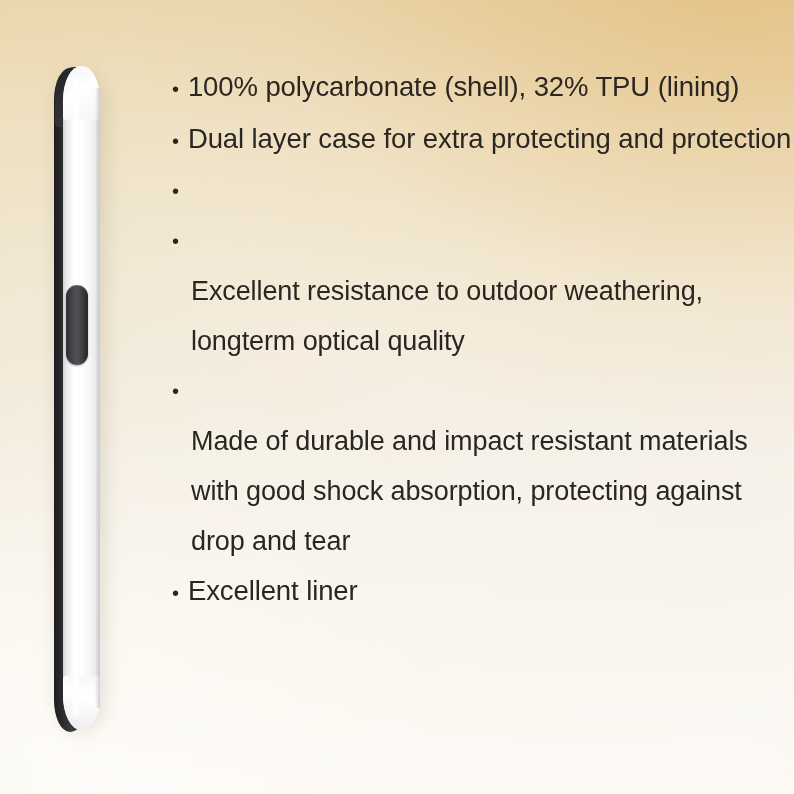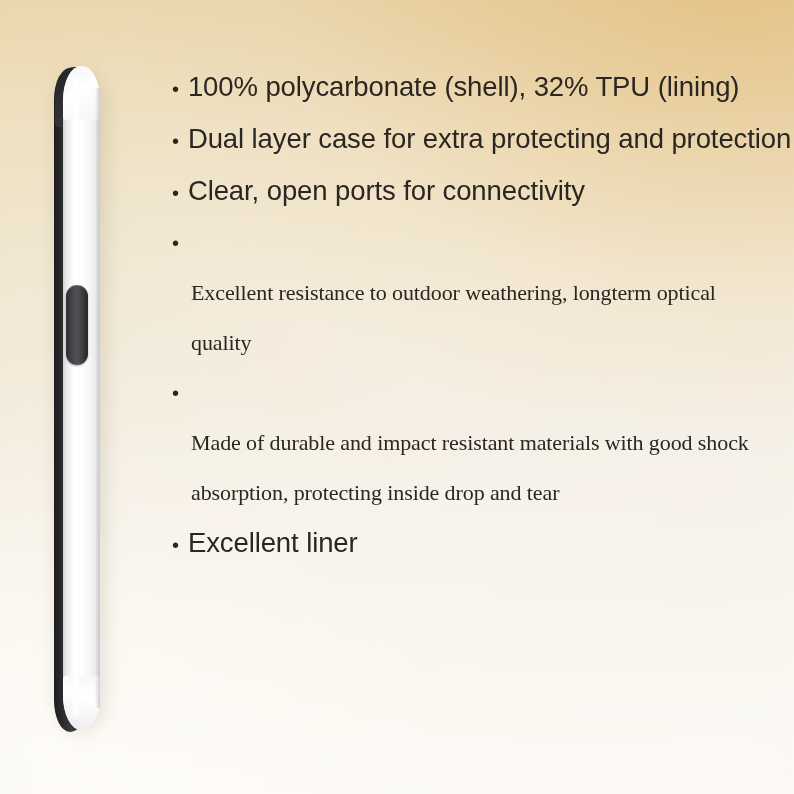--- a/index.html
+++ b/index.html
@@ -229,27 +229,26 @@
     white-space: nowrap;
   }
   .bullet {
     font-size: 20px;
     line-height: 50px;
     color: #2a2622;
   }
   .feature-desc {
     margin: 0;
     padding-left: 19px;
-    font-size: 22px;
+    font-size: 27px;
     line-height: 50px;
     font-weight: 400;
     letter-spacing: -0.1px;
     font-stretch: condensed;
     max-width: 580px;
-    font-family: Liberation Serif, serif;
   }
 </style>
 </head>
 <body>
 
 <div class="poster">
 
   <div class="bg-base"></div>
   <div class="bg-gold-tr"></div>
   <div class="bg-gold-top"></div>
@@ -282,36 +281,35 @@
     <div class="feature-block">
       <div class="feature-head">
         <span class="bullet">•</span>
         <span>Dual layer case for extra protecting and protection</span>
       </div>
     </div>
 
     <div class="feature-block">
       <div class="feature-head">
         <span class="bullet">•</span>
-        <span>Clear, open ports for connectivity</span>
       </div>
     </div>
 
     <div class="feature-block">
       <div class="feature-head">
         <span class="bullet">•</span>
       </div>
       <p class="feature-desc">Excellent resistance to outdoor weathering, longterm optical quality</p>
     </div>
 
     <div class="feature-block">
       <div class="feature-head">
         <span class="bullet">•</span>
       </div>
-      <p class="feature-desc">Made of durable and impact resistant materials with good shock absorption, protecting inside drop and tear</p>
+      <p class="feature-desc">Made of durable and impact resistant materials with good shock absorption, protecting against drop and tear</p>
     </div>
 
     <div class="feature-block">
       <div class="feature-head">
         <span class="bullet">•</span>
         <span>Excellent liner</span>
       </div>
     </div>
 
   </div>

